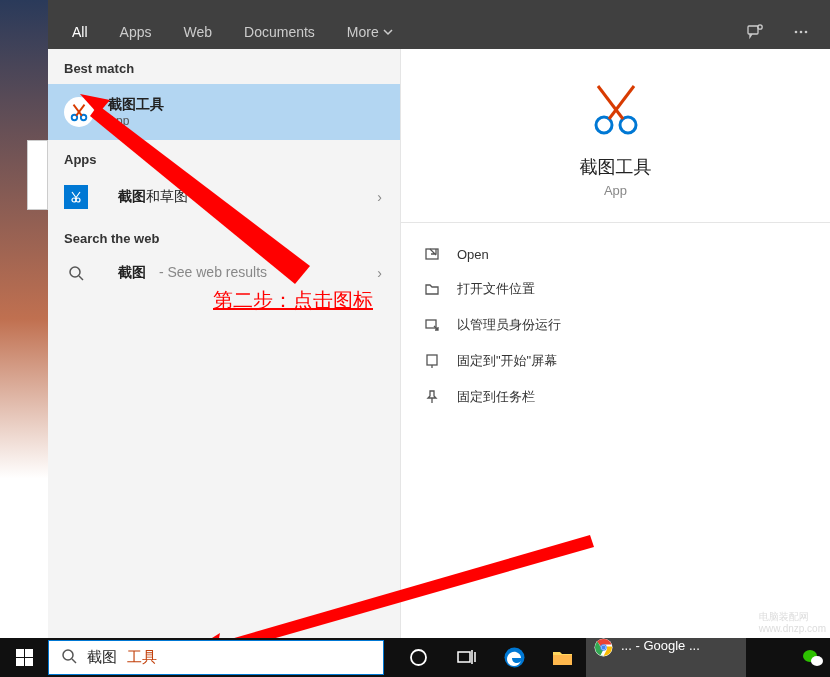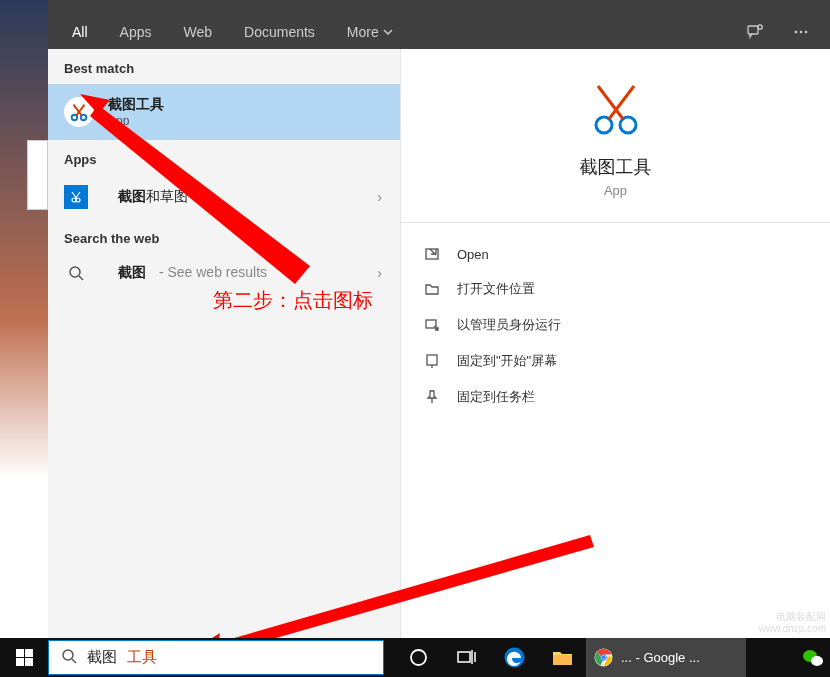--- a/index.html
+++ b/index.html
@@ -23,45 +23,45 @@
     .best-match-item { background: #b3d6f2; padding: 12px 16px; display: flex; align-items: center; gap: 14px; cursor: pointer; }
     .snip-icon-sm { width: 30px; height: 30px; background: #fff; border-radius: 50%; display: flex; align-items: center; justify-content: center; flex-shrink: 0; }
     .bm-text .t1 { font-size: 14px; color: #222; font-weight: 600; }
     .bm-text .t2 { font-size: 12px; color: #555; }
     .app-item, .web-item { padding: 10px 16px; display: flex; align-items: center; gap: 30px; cursor: pointer; position: relative; }
     .app-icon { width: 24px; height: 24px; background: #0078d4; display: flex; align-items: center; justify-content: center; color: #fff; font-size: 11px; flex-shrink:0; }
     .item-label { font-size: 14px; color: #222; }
     .item-label .gray { color: #888; margin-left: 9px; }
     .chev { position: absolute; right: 18px; color: #888; font-size: 14px; }
     .search-icon-sm { width: 24px; color: #555; display: flex; justify-content: center; flex-shrink:0; }
-    .annote { position:absolute; color: #ff0000; font-size: 20px; font-weight: 500; pointer-events: none; }
+    .annote { position:absolute; color: #ff0000; font-size: 20px; font-weight: 500; pointer-events: none; text-decoration: underline; }
     
     .right-pane { flex: 1; background: #fff; margin: 0; border-left: 1px solid #e5e5e5; display: flex; flex-direction: column; }
     .preview-top { padding: 30px 0 24px; display: flex; flex-direction: column; align-items: center; border-bottom: 1px solid #e5e5e5; }
     .snip-icon-lg { width: 70px; height: 60px; display: flex; align-items: center; justify-content: center; }
     .preview-title { font-size: 18px; color: #222; margin-top: 16px; }
     .preview-sub { font-size: 13px; color: #888; margin-top: 4px; }
     .action-list { padding: 14px 0; }
     .action-item { padding: 9px 22px; display: flex; align-items: center; gap: 16px; font-size: 13px; color: #333; cursor: pointer; }
     .action-item .ai-icon { width: 18px; color: #555; display:flex; align-items:center; justify-content:center; }
     
     .taskbar { position: absolute; left: 0; right: 0; bottom: 0; height: 39px; background: #101010; display: flex; align-items: center; }
     .tb-start { width: 48px; height: 100%; display: flex; align-items: center; justify-content: center; cursor: pointer; }
     .tb-start svg { fill: #fff; }
     .tb-search { width: 336px; height: 35px; background: #fff; border: 1px solid #0078d4; display: flex; align-items: center; padding: 0 12px; gap: 10px; }
     .tb-search .si { color: #555; }
     .tb-search .typed { font-size: 15px; color: #222; }
     .tb-search .ghost { font-size: 15px; color: #c2410c; }
     .tb-icons { display: flex; height: 100%; margin-left: 10px; }
     .tb-btn { width: 48px; height: 100%; display: flex; align-items: center; justify-content: center; cursor: pointer; color: #fff; }
-    .tb-chrome-wide { width: 160px; height: 100%; display: flex; align-items: center; background: #444; color: #fff; font-size: 13px; padding: 0 8px; gap: 8px; white-space:nowrap; overflow:hidden; }
+    .tb-chrome-wide { width: 160px; height: 100%; display: flex; align-items: flex-start; background: #444; color: #fff; font-size: 13px; padding: 0 8px; gap: 8px; white-space:nowrap; overflow:hidden; }
     .tb-tray { margin-left:auto; display:flex; align-items:center; gap:6px; height:100%; padding: 0 6px; color:#fff; font-size:11px; }
     
     .arrow-overlay { position: absolute; pointer-events: none; }
-    .watermark { position:absolute; right:4px; bottom:42px; color:#ddd; font-size:10px; text-align:right; line-height:1.2; }
+    .watermark { position:absolute; right:4px; bottom:42px; color:#ddd; font-size:10px; line-height:1.2; }
   </style>
 </head>
 <body>
 
 <div class="desktop-bg">
   <div class="widget"></div>
 </div>
 
 <div class="search-top">
   <div class="tab-group">

